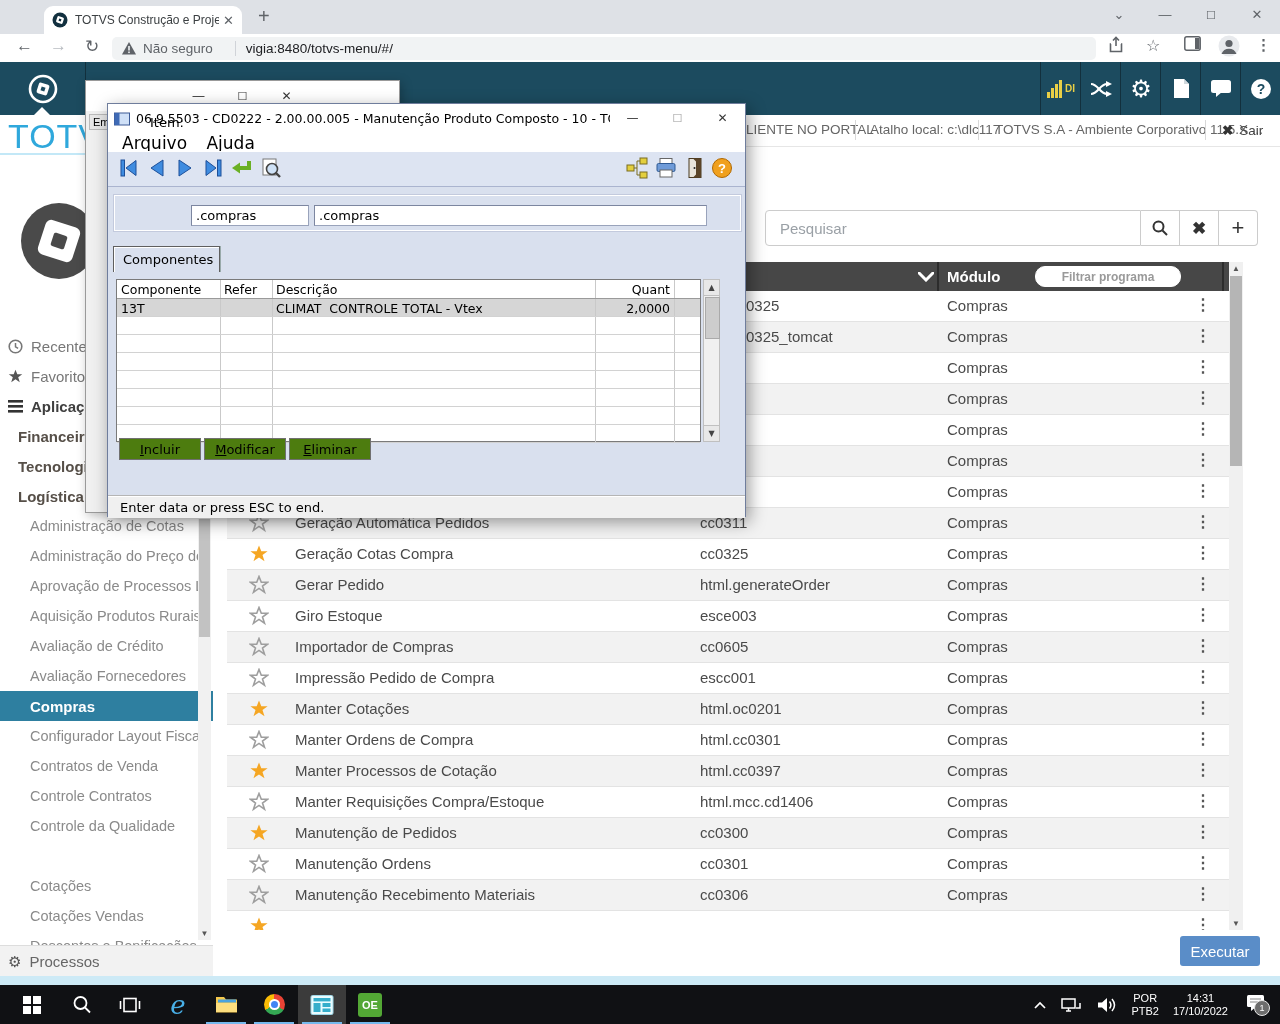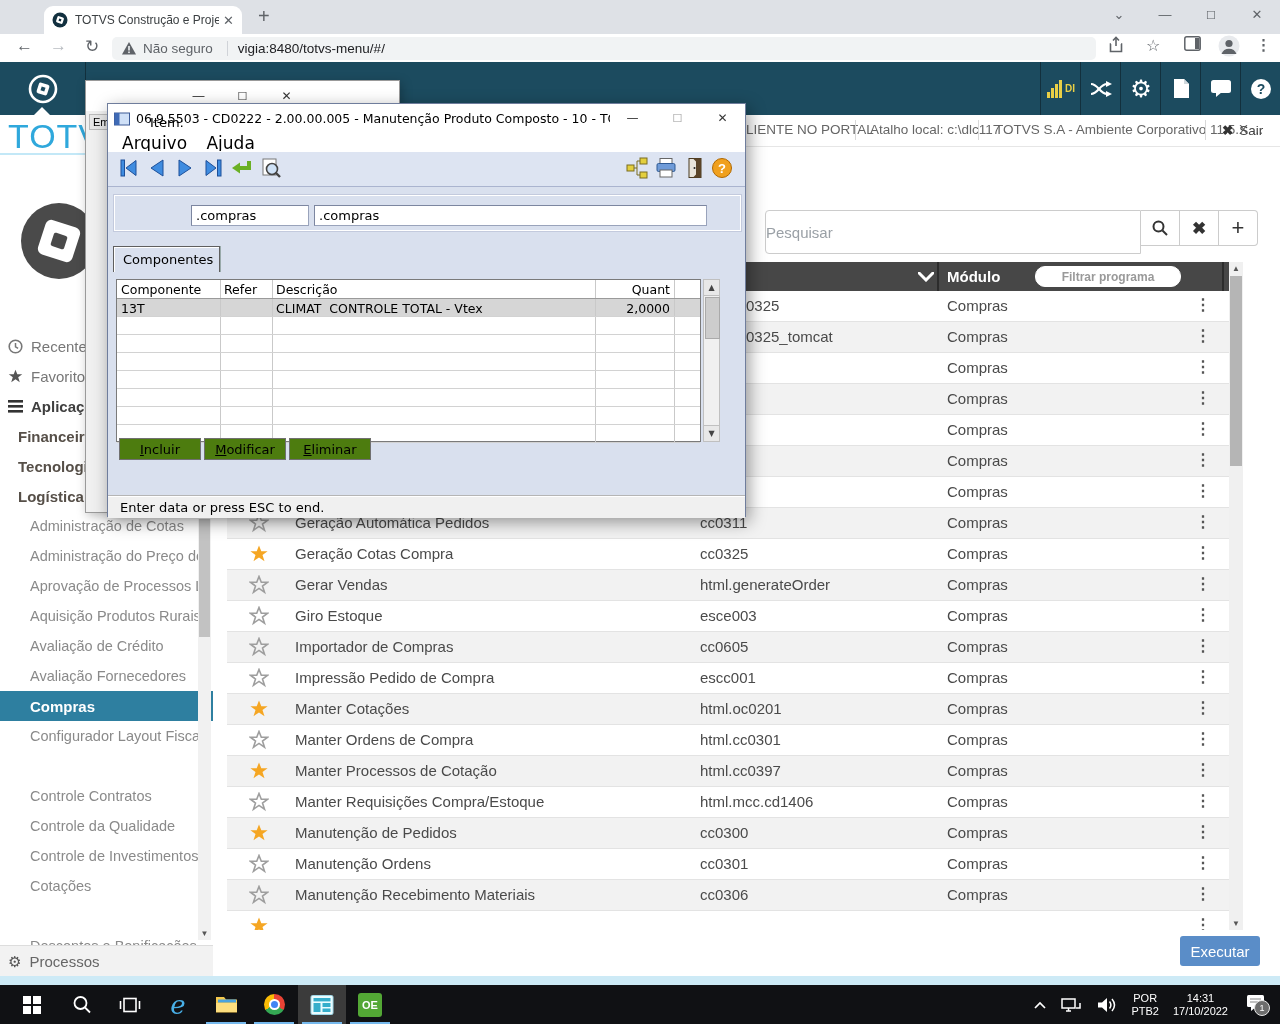--- a/index.html
+++ b/index.html
@@ -12,21 +12,21 @@
        border-radius:9px 9px 0 0;display:flex;align-items:center;padding:0 8px;box-sizing:border-box;}
   .tab-title{font-size:12px;color:#3c4043;white-space:nowrap;overflow:hidden;flex:1;}
   .tab-close{color:#5f6368;font-size:13px;margin-left:4px;line-height:1;}
   .newtab{position:absolute;left:258px;top:5px;font-size:20px;color:#5f6368;}
   .winctl{position:absolute;top:0;right:0;height:32px;display:flex;}
   .winctl span{width:46px;text-align:center;line-height:30px;color:#5f6368;font-size:13px;}
   .btoolbar{position:absolute;left:0;top:34px;width:1280px;height:28px;background:#fff;border-bottom:1px solid #dcdfe3;}
   .navglyph{position:absolute;top:36px;font-size:17px;color:#5f6368;}
   .address{position:absolute;left:112px;top:37px;width:984px;height:23px;background:#f1f3f4;
            border-radius:5px;display:flex;align-items:center;font-size:13.5px;padding-left:10px;box-sizing:border-box;}
-  .addr-sec{color:#5f6368;margin:0 14px 0 7px;}
+  .addr-sec{color:#5f6368;margin:0 22px 0 7px;}
   .addr-div{width:1px;height:15px;background:#d0d3d8;margin-right:10px;}
   .addr-url{color:#202124;}
   .tb-ic{position:absolute;top:36px;color:#5f6368;}
 
   
   .topbar{position:absolute;left:0;top:62px;width:1280px;height:53px;background:#1c4b5f;padding-left:32px;}
   .logo-cell{position:absolute;left:0;top:0;width:85px;height:53px;border-right:1px solid rgba(0,0,0,.35);
              display:flex;align-items:center;justify-content:center;}
   .logo-notch{position:absolute;left:34px;top:45px;width:0;height:0;border-left:8px solid transparent;
               border-right:8px solid transparent;border-bottom:8px solid #fff;}
@@ -59,22 +59,22 @@
   .side-scroll{position:absolute;left:198px;top:404px;width:13px;height:421px;background:#f1f1f1;}
   .side-thumb{position:absolute;left:1px;top:0;width:11px;height:118px;background:#c2c2c2;}
   .side-down{position:absolute;left:0;bottom:0;width:13px;height:13px;font-size:8px;color:#555;text-align:center;line-height:13px;}
   .processos{position:absolute;left:0;top:830px;width:213px;height:31px;background:#f2f2f2;border-top:1px solid #ddd;
              display:flex;align-items:center;color:#666;font-size:15px;}
   .processos .g{margin:0 8px 0 8px;color:#555;font-size:15px;}
   .bottomstrip{position:absolute;left:0;top:976px;width:1280px;height:9px;background:#cdeaf6;}
 
   
   .searchgrp{position:absolute;left:765px;top:210px;height:36px;display:flex;}
-  .search-input{width:376px;height:44px;border:1px solid #ccc;border-radius:4px 0 0 4px;box-sizing:border-box;
-                display:flex;align-items:center;color:#9aa0a6;font-size:15px;background:#fff;}
+  .search-input{width:376px;height:36px;border:1px solid #ccc;border-radius:4px 0 0 4px;box-sizing:border-box;
+                display:flex;align-items:center;padding-left:14px;color:#9aa0a6;font-size:15px;background:#fff;}
   .sbtn{width:39px;height:36px;border:1px solid #ccc;border-left:none;box-sizing:border-box;background:#fff;
         display:flex;align-items:center;justify-content:center;font-size:17px;color:#333;font-weight:bold;}
   .sbtn.last{border-radius:0 4px 4px 0;}
 
   .thead{position:absolute;left:227px;top:262px;width:1002px;height:29px;background:#474747;}
   .th-chev{position:absolute;left:691px;top:10px;}
   .th-div{position:absolute;left:710px;top:0;width:2px;height:29px;background:#2c2c2c;}
   .th-mod{position:absolute;left:720px;top:6px;color:#fff;font-size:15px;font-weight:bold;}
   .th-filter{position:absolute;left:808px;top:4px;width:146px;height:21px;background:#fff;border-radius:10px;
              border:1px solid #fff;box-sizing:border-box;display:flex;align-items:center;justify-content:center;
@@ -356,31 +356,34 @@
         </div>
         <div class="nav-row item" style="top: 338px;">
           <span class="lbl">Avaliação Fornecedores</span>
         </div>
         <div class="nav-row selected" style="top: 368px;">
           <span class="lbl">Compras</span>
         </div>
         <div class="nav-row item" style="top: 398px;">
           <span class="lbl">Configurador Layout Fiscal</span>
         </div>
+        <div class="nav-row item" style="top: 428px;">
+          <span class="lbl">Contratos de Venda</span>
+        </div>
         <div class="nav-row item" style="top: 458px;">
           <span class="lbl">Controle Contratos</span>
         </div>
         <div class="nav-row item" style="top: 488px;">
           <span class="lbl">Controle da Qualidade</span>
         </div>
-        <div class="nav-row item" style="top: 518px;">
-          <span class="lbl">Controle de Investimentos</span>
-        </div>
         <div class="nav-row item" style="top: 548px;">
           <span class="lbl">Cotações</span>
+        </div>
+        <div class="nav-row item" style="top: 578px;">
+          <span class="lbl">Cotações Vendas</span>
         </div>
         <div class="nav-row item" style="top: 608px;">
           <span class="lbl">Descontos e Bonificações</span>
         </div>
       </div>
     <div class="side-scroll">
       <div class="side-thumb"></div>
       <div class="side-down">▼</div>
     </div>
     <div class="processos">
@@ -469,21 +472,21 @@
           </svg></span>
         <span class="nm">Geração Cotas Compra</span>
         <span class="cd">cc0325</span>
         <span class="md">Compras</span>
         <span class="kb">⋮</span>
       </div>
       <div class="mrow alt">
         <span class="star"><svg width="20" height="20" viewBox="0 0 20 20">
             <polygon points="10,1.5 12.3,7.2 18.6,7.2 13.5,11 15.5,17.2 10,13.4 4.5,17.2 6.5,11 1.4,7.2 7.7,7.2" fill="none" stroke="#9e9e9e" stroke-width="1.6"></polygon>
           </svg></span>
-        <span class="nm">Gerar Vendas</span>
+        <span class="nm">Gerar Pedido</span>
         <span class="cd">html.generateOrder</span>
         <span class="md">Compras</span>
         <span class="kb">⋮</span>
       </div>
       <div class="mrow">
         <span class="star"><svg width="20" height="20" viewBox="0 0 20 20">
             <polygon points="10,1.5 12.3,7.2 18.6,7.2 13.5,11 15.5,17.2 10,13.4 4.5,17.2 6.5,11 1.4,7.2 7.7,7.2" fill="none" stroke="#9e9e9e" stroke-width="1.6"></polygon>
           </svg></span>
         <span class="nm">Giro Estoque</span>
         <span class="cd">esce003</span>

